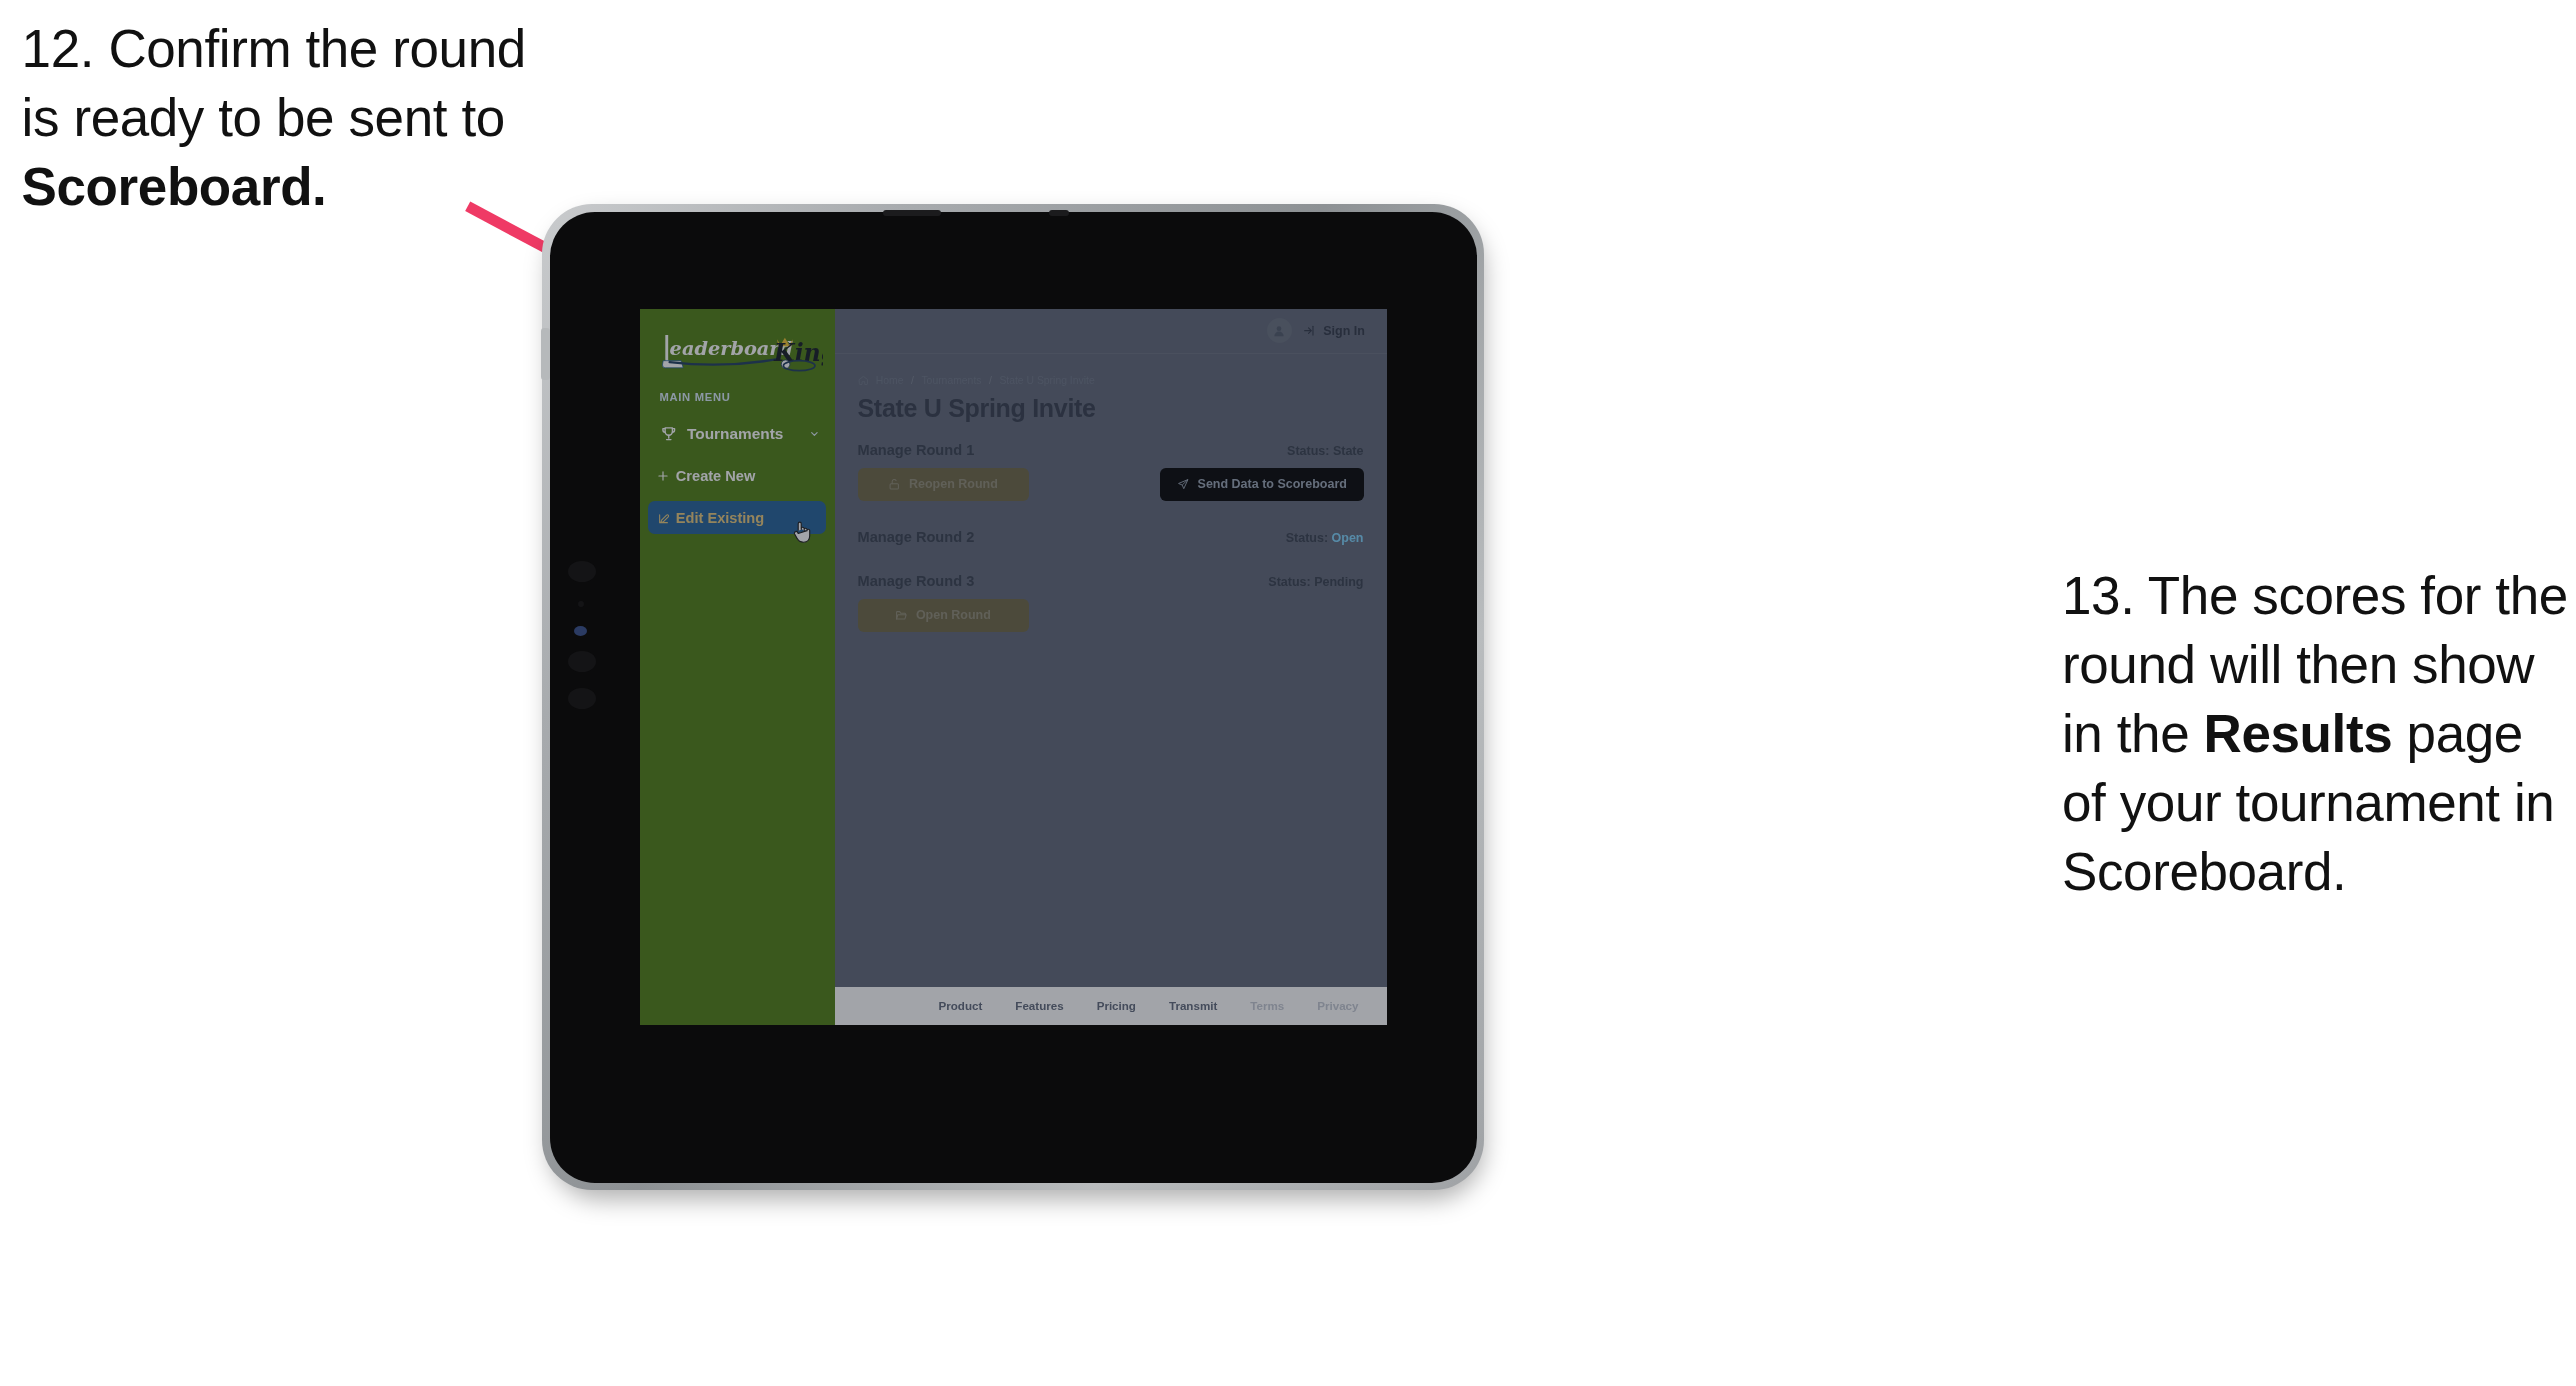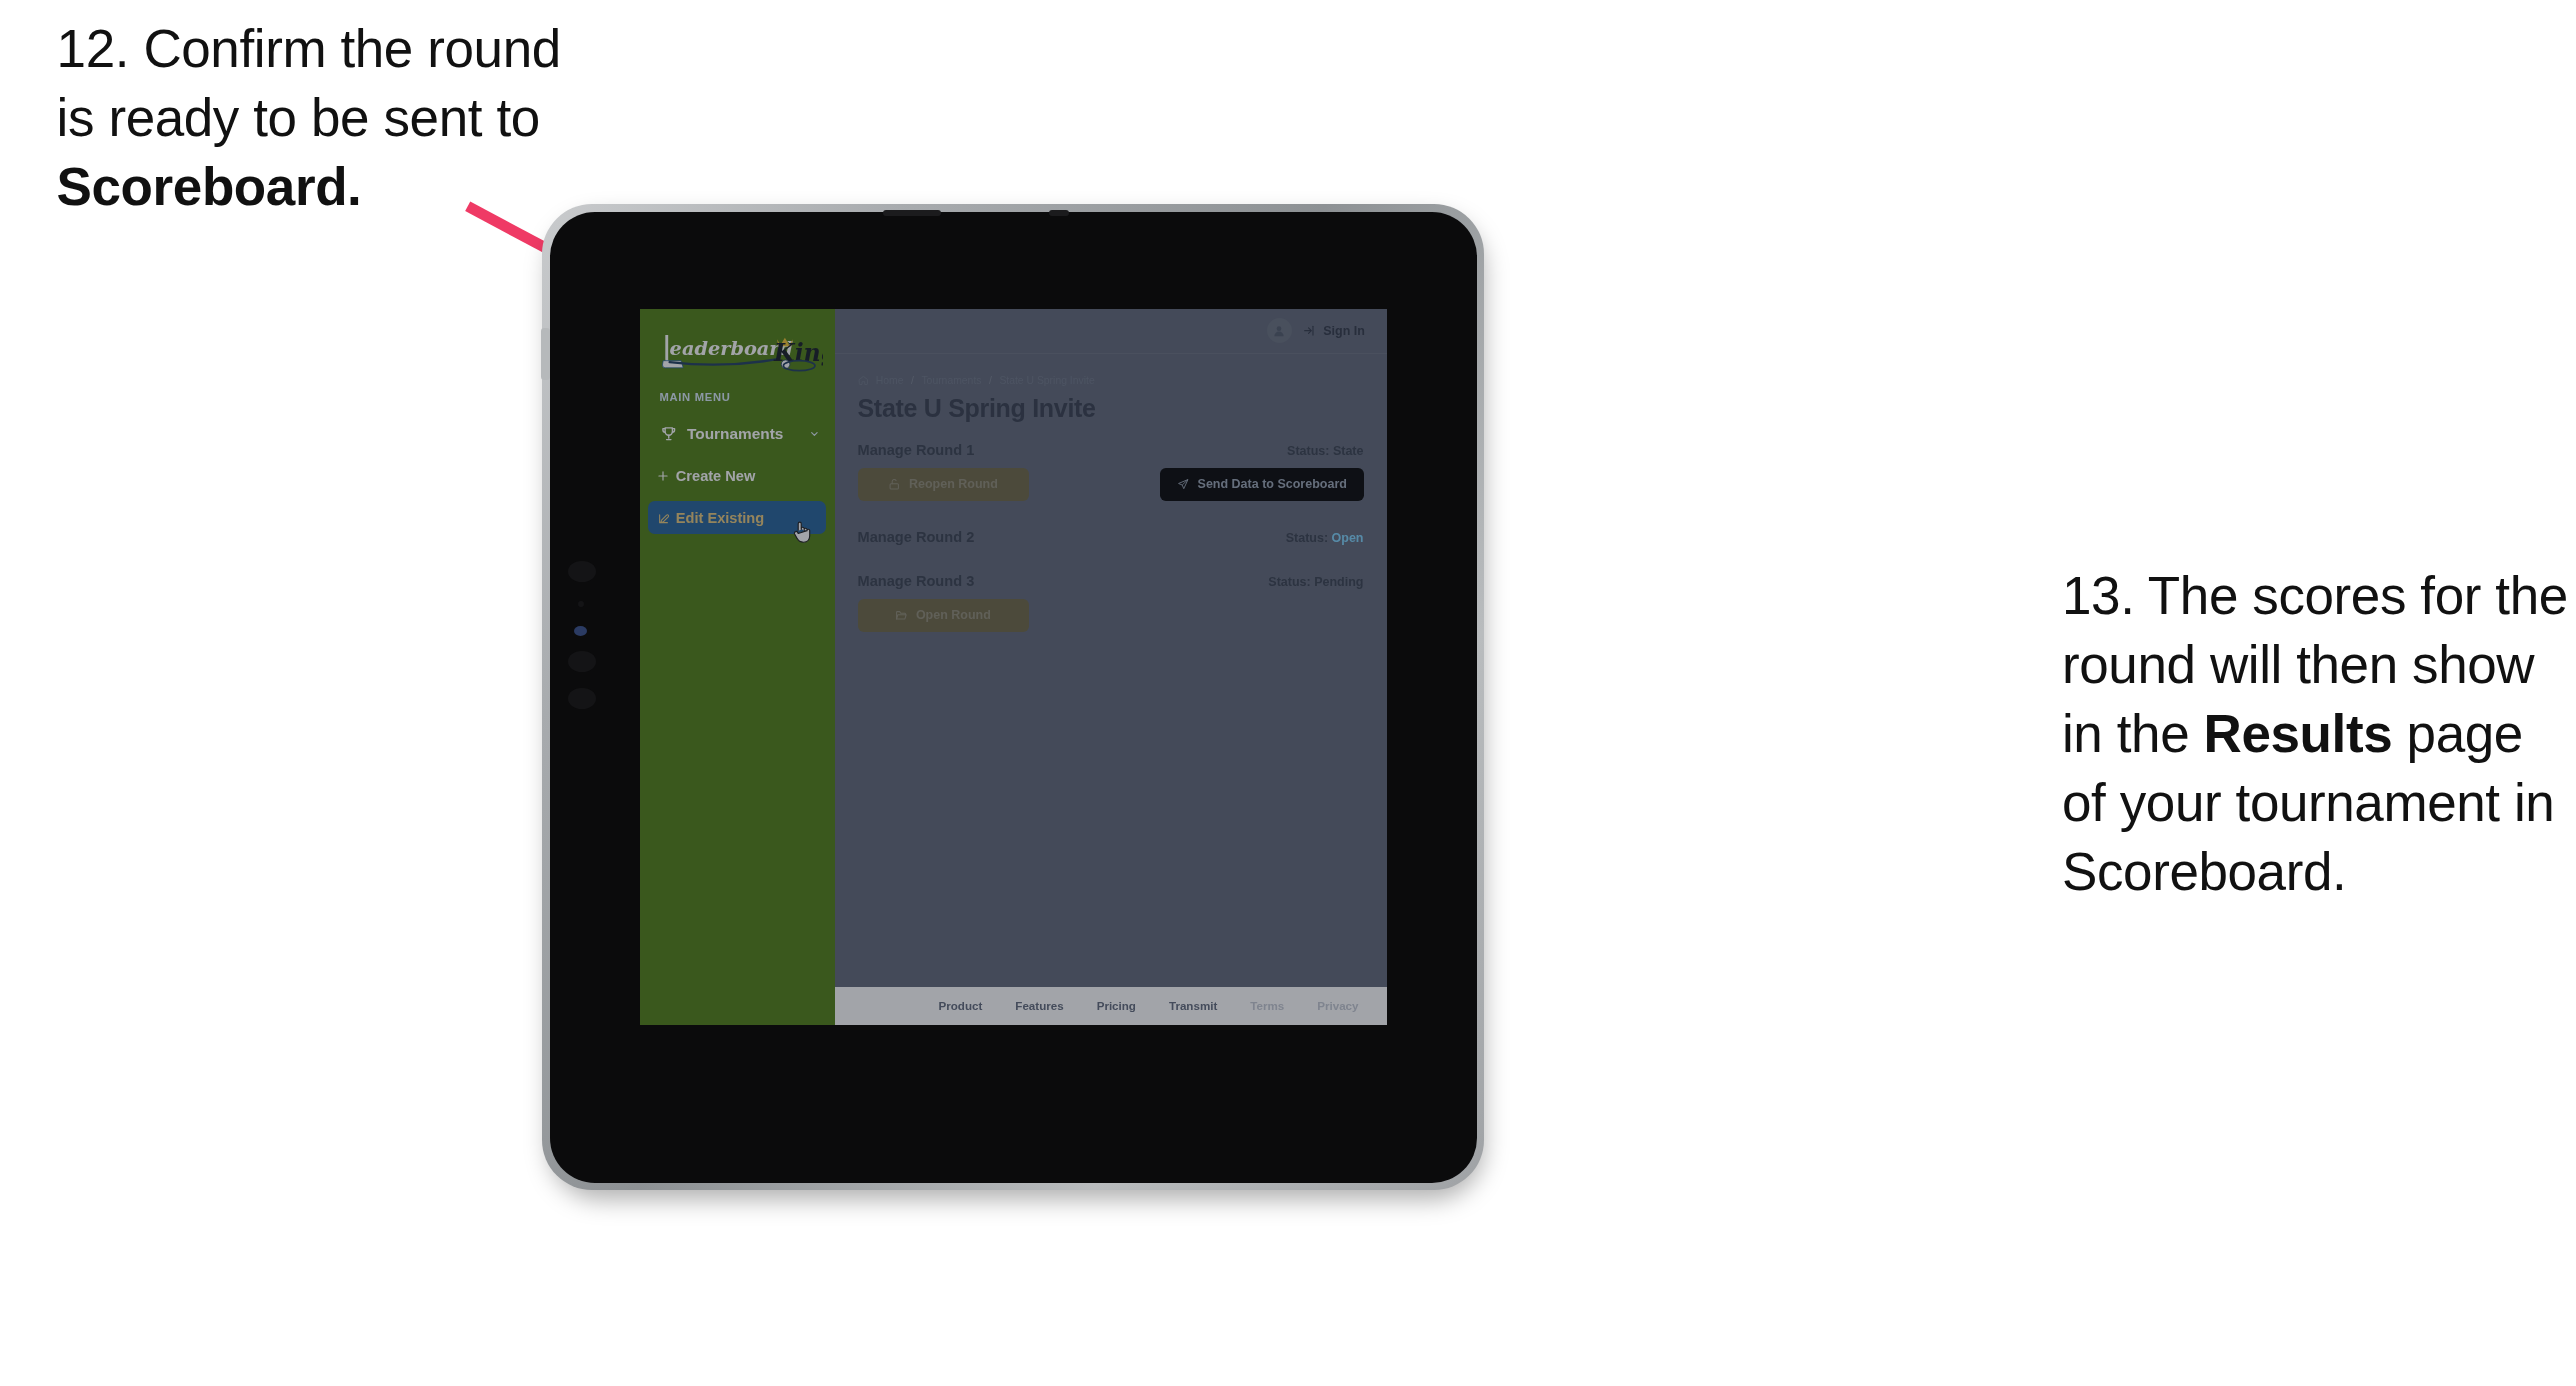--- a/index.html
+++ b/index.html
@@ -2,21 +2,21 @@
 <html style="font-size:13.3px"><head>
 <meta charset="utf-8">
 <style>
   * { margin:0; padding:0; box-sizing:border-box; }
   html,body { width:2576px; height:1386px; background:#ffffff; overflow:hidden; }
   body { font-family:"Liberation Sans", sans-serif; position:relative; }
 
   
   .callout { position:absolute; color:#111111; font-size:53px; line-height:1.30;
              font-family:"Liberation Sans", sans-serif; letter-spacing:-0.4px; }
-  #callout-left  { left:21.6px;  top:15px;  width:632px;margin-left:35px; }
+  #callout-left  { left:21.6px;  top:15px;  width:632px; }
   #callout-right { left:2062px; top:562px; width:516px; }
   .callout .b { font-weight:bold;text-align:right; }
 
   
   #arrow { position:absolute; left:0; top:0; width:2576px; height:1386px;
            pointer-events:none; }
 
   
   #tablet { position:absolute; left:542px; top:204px; width:949px; height:997px; }
   .tab-shadow { position:absolute; left:6.7px; top:13.3px; width:935px; height:983px;

